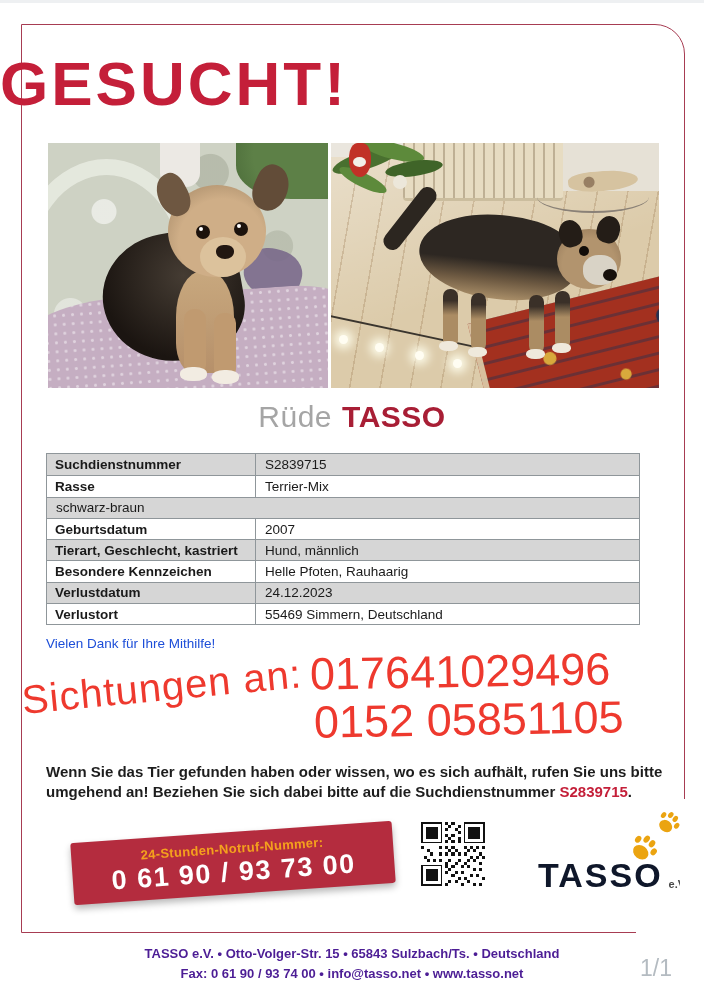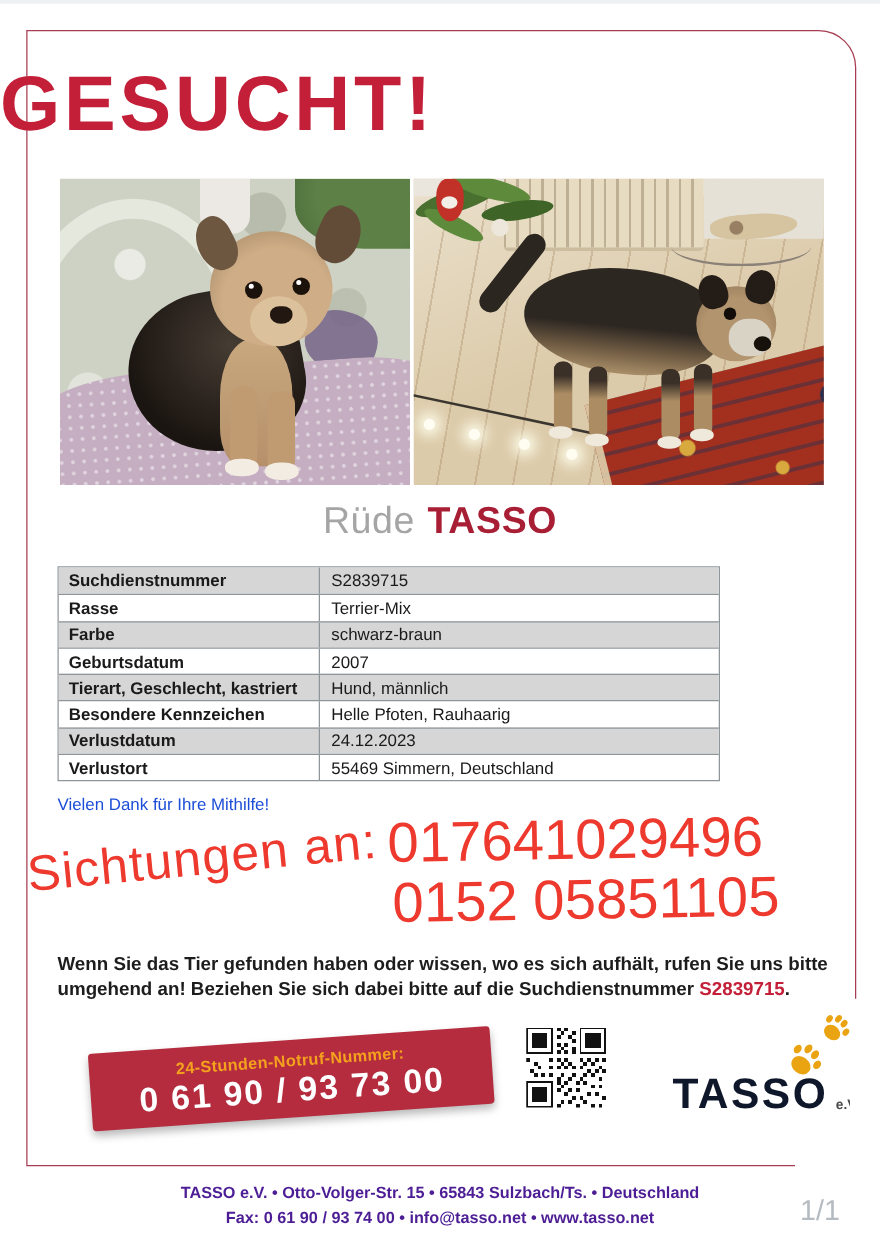--- a/index.html
+++ b/index.html
@@ -118,21 +118,21 @@
      background-image:linear-gradient(#3a3028 0 20%, transparent 45%); }
   .dog2-paw { width:19px; height:10px; background:#efe9dc; border-radius:45%; }
 
   
   .pet-heading { left:0; top:400px; width:704px; text-align:center; font-size:30px;
      letter-spacing:.5px; }
   .pet-prefix { color:#a5a5a5; }
   .pet-name { color:#a81e35; font-weight:bold; margin-left:10px; }
 
   
-  .details { left:46px; top:453px; width:530px; border:1px solid #8f969a;
+  .details { left:46px; top:453px; width:594px; border:1px solid #8f969a;
              font-size:13.5px; color:#1a1a1a; }
   .drow { display:flex; height:21.3px; align-items:center; border-top:1px solid #8f969a; }
   .drow:first-child { border-top:none; }
   .drow:nth-child(odd) { background:#d6d6d6; }
   .dlabel { width:209px; font-weight:bold; padding-left:8px;
             border-right:1px solid #8f969a; align-self:stretch; display:flex; align-items:center; }
   .dvalue { flex:1; padding-left:9px; }
 
   .thanks { left:46px; top:636px; font-size:13.5px; color:#1d4ed8; }
 
@@ -247,21 +247,20 @@
   <div class="abs details">
     <div class="drow">
       <div class="dlabel">Suchdienstnummer</div>
       <div class="dvalue">S2839715</div>
     </div>
     <div class="drow">
       <div class="dlabel">Rasse</div>
       <div class="dvalue">Terrier-Mix</div>
     </div>
     <div class="drow">
-      <div class="dlabel">Farbe</div>
       <div class="dvalue">schwarz-braun</div>
     </div>
     <div class="drow">
       <div class="dlabel">Geburtsdatum</div>
       <div class="dvalue">2007</div>
     </div>
     <div class="drow">
       <div class="dlabel">Tierart, Geschlecht, kastriert</div>
       <div class="dvalue">Hund, männlich</div>
     </div>

